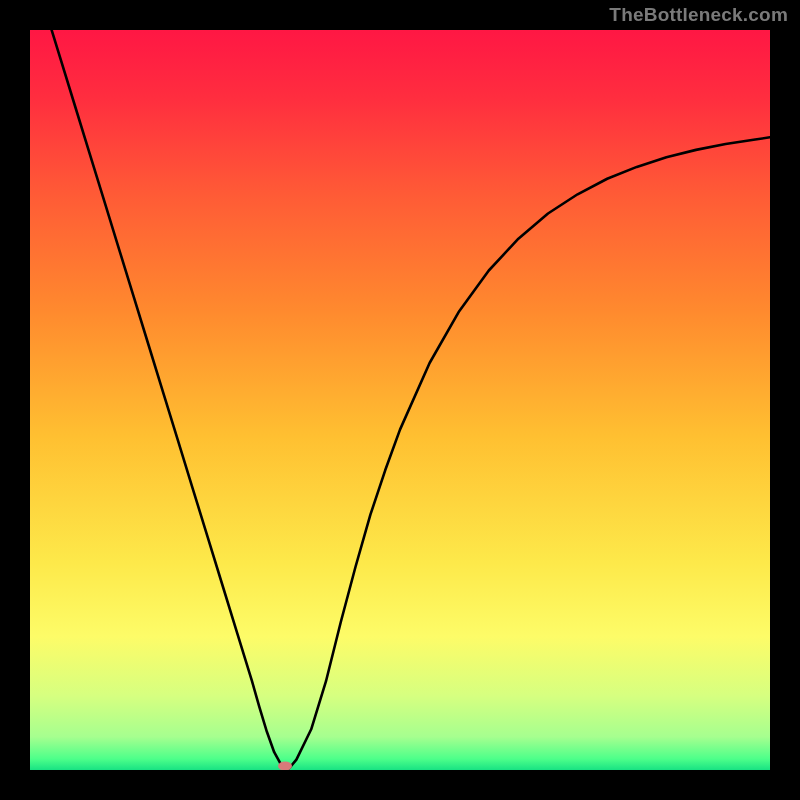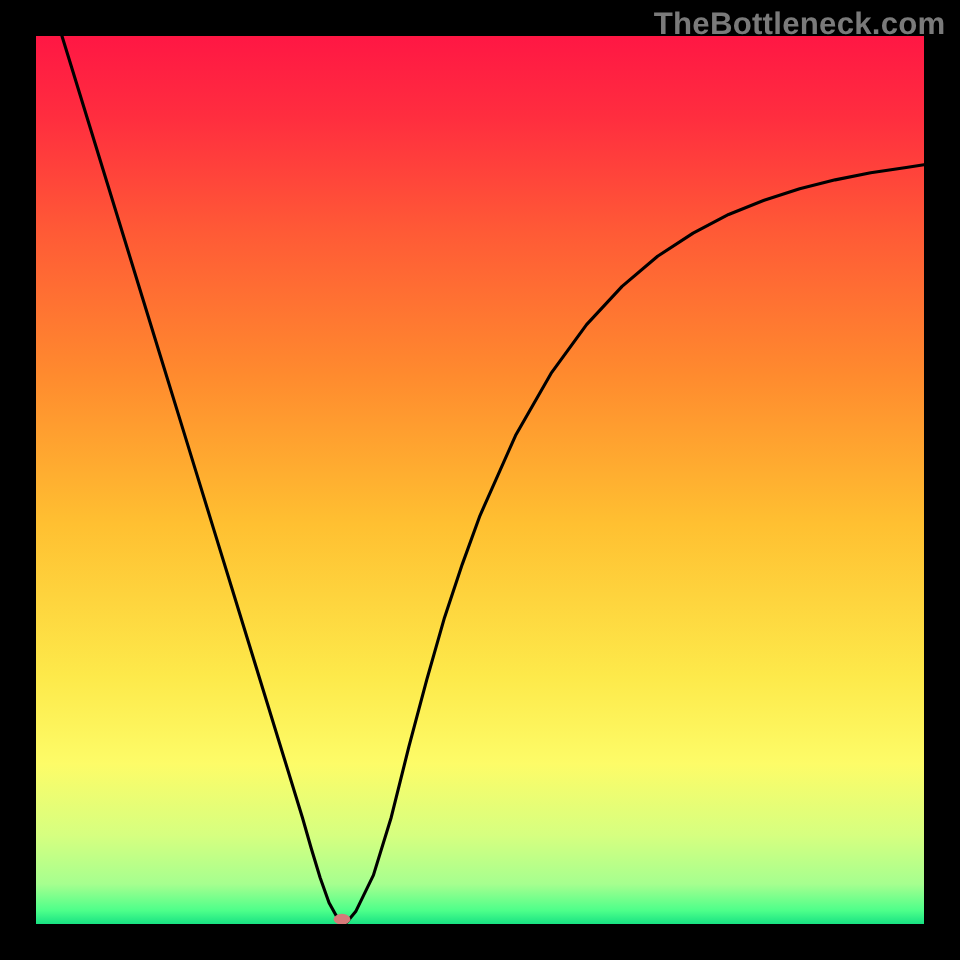--- a/index.html
+++ b/index.html
@@ -46,21 +46,21 @@
     height: 9px;
     background: #d77a7a;
     border-radius: 50%;
     transform: translate(-50%, -50%);
   }
   .watermark {
     position: absolute;
     top: 4px;
     right: 12px;
     font-family: Arial, Helvetica, sans-serif;
-    font-size: 26px;
+    font-size: 19px;
     font-weight: 600;
     color: #7a7a7a;
     letter-spacing: 0.2px;
     user-select: none;
   }
 </style>
 </head>
 <body>
 
 <div class="frame">

